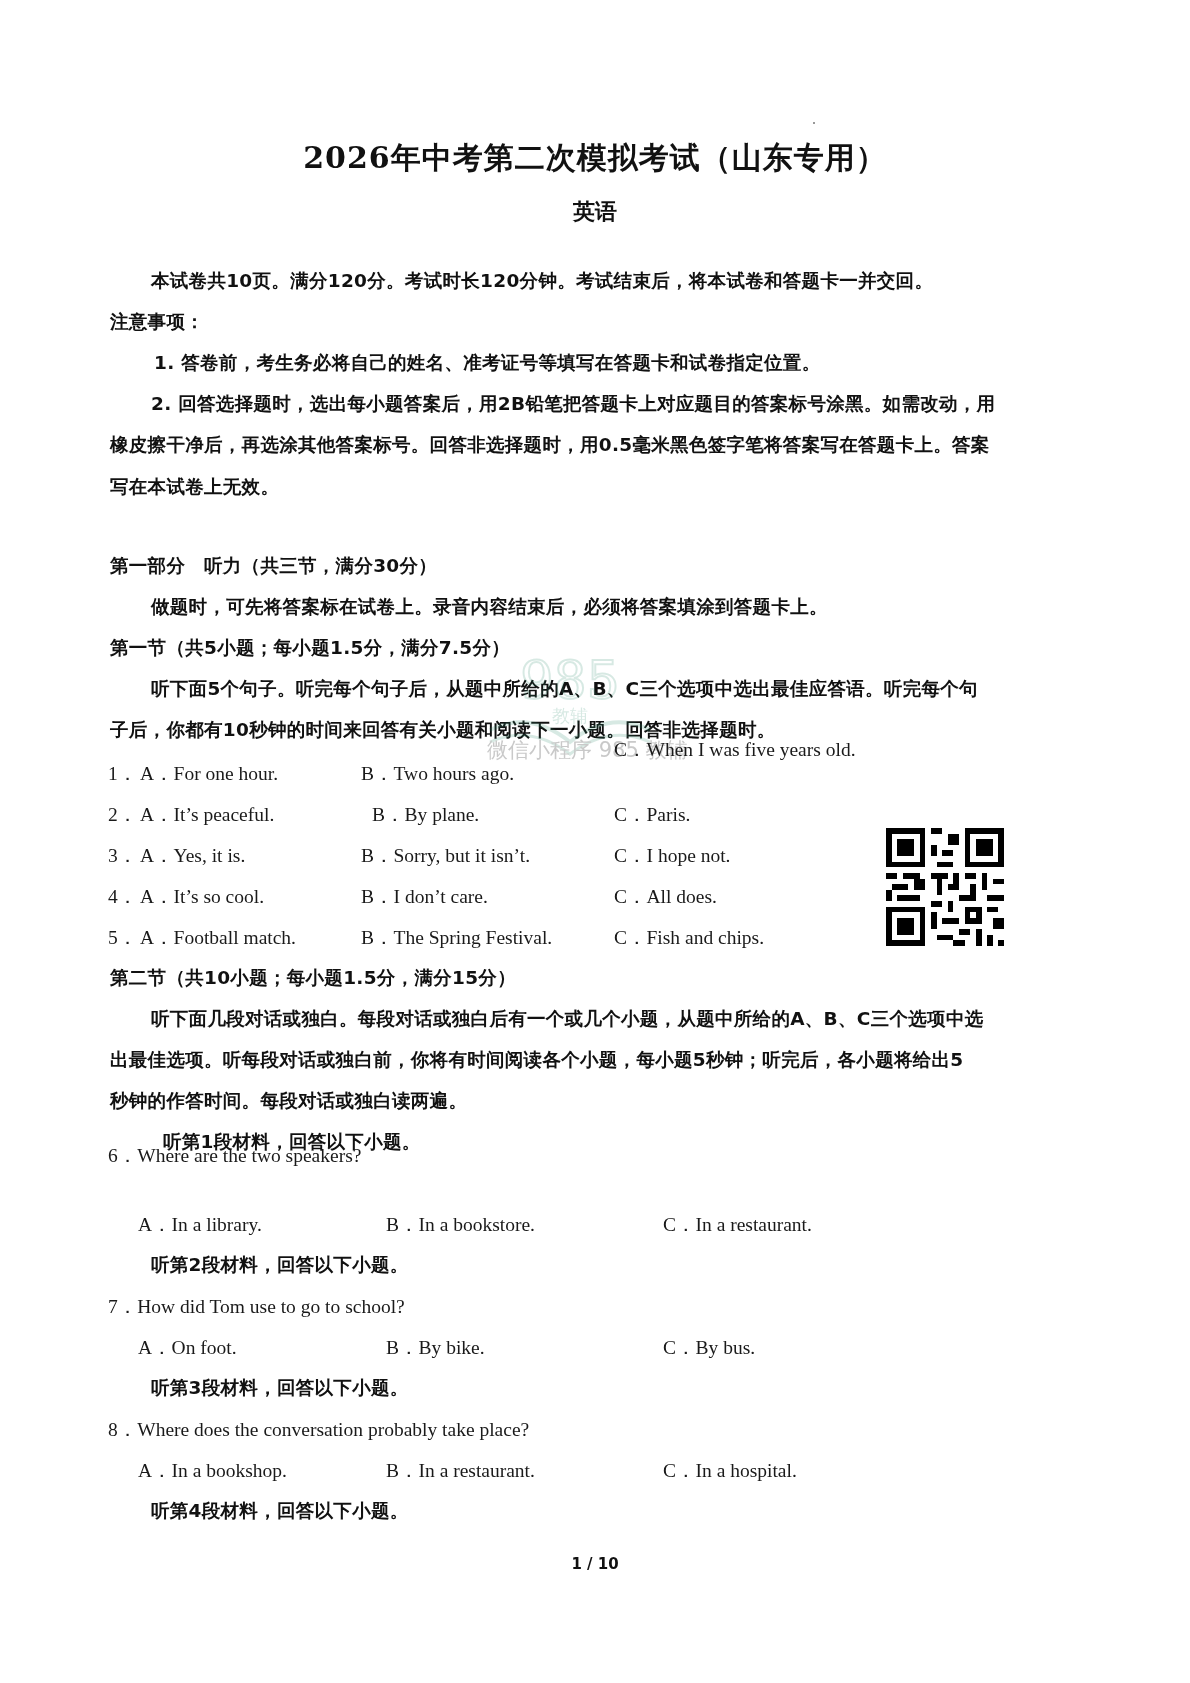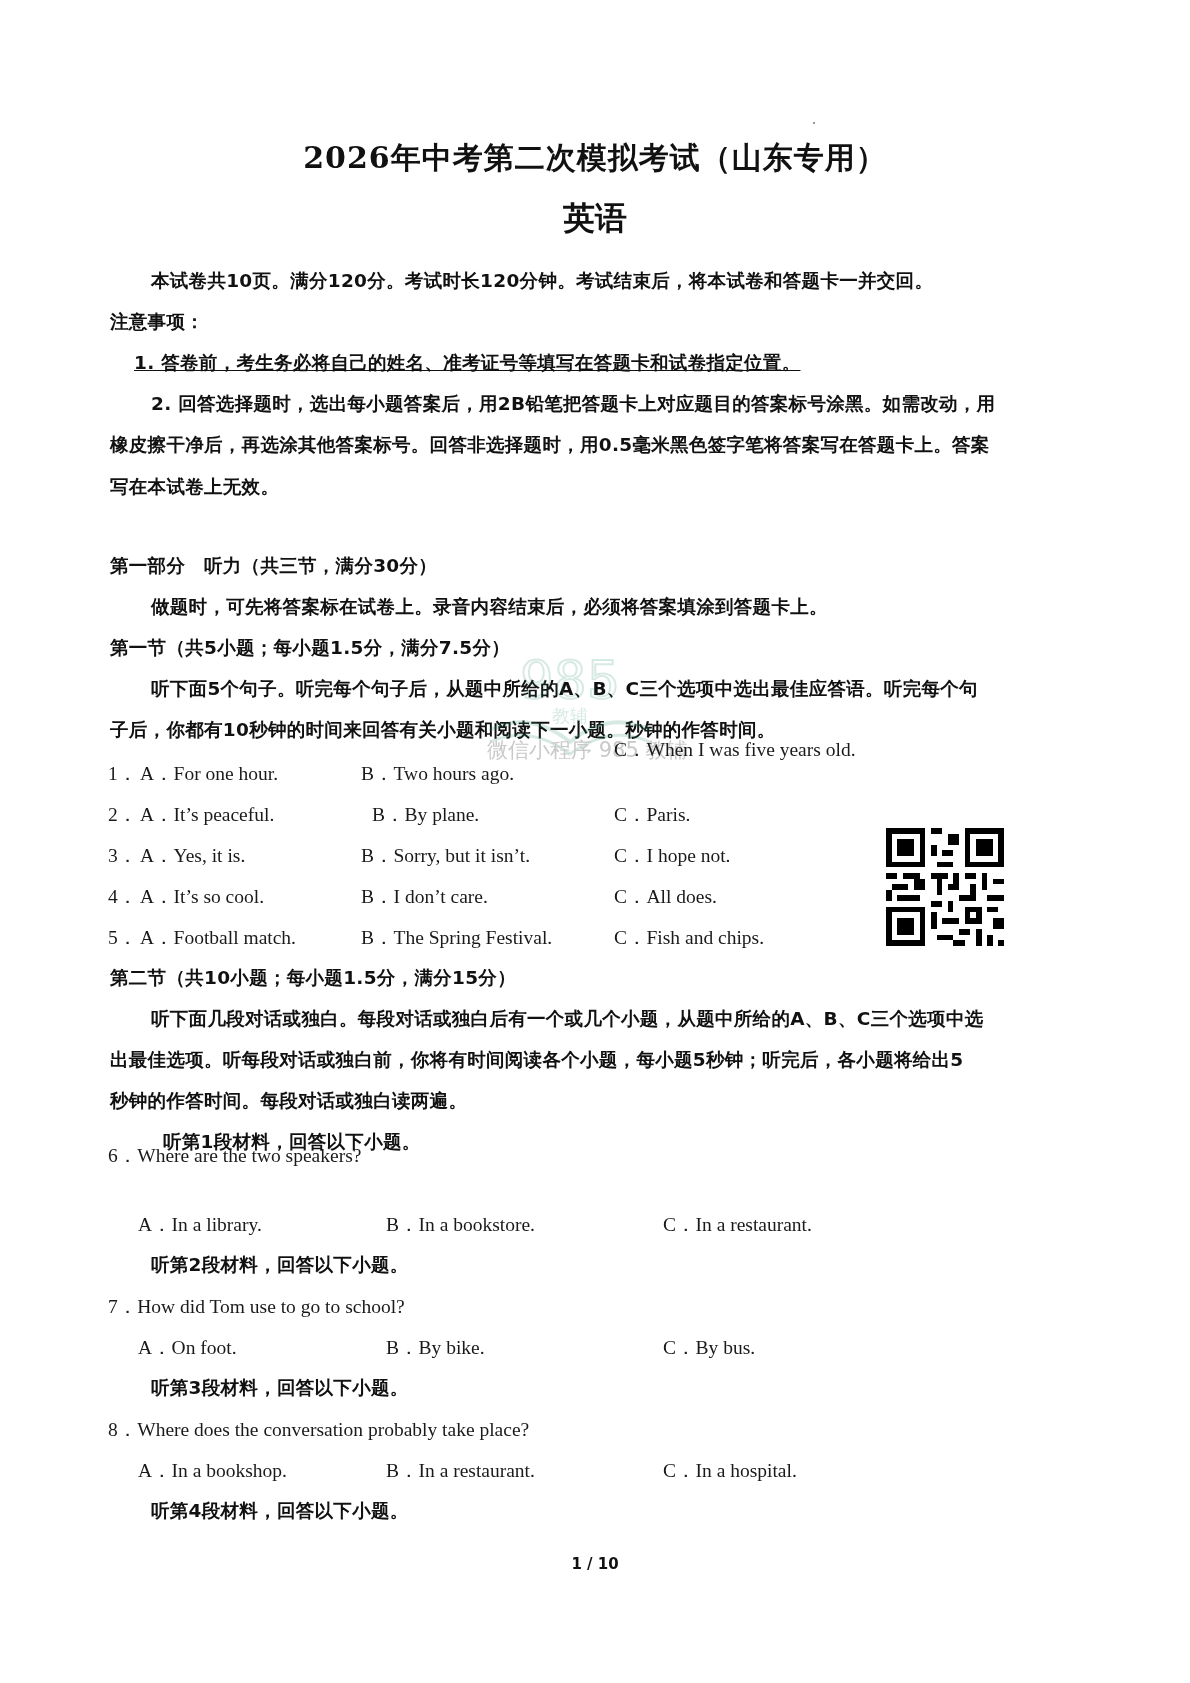--- a/index.html
+++ b/index.html
@@ -1,48 +1,48 @@
 <!DOCTYPE html>
 <html><head>
 <meta charset="utf-8">
 <style>
   html, body { margin:0; padding:0; background:#ffffff; }
   body { width:1190px; height:1683px; position:relative; overflow:hidden; color:#111; font-family:"DejaVu Serif","Liberation Serif",serif; }
   .abs { position:absolute; white-space:nowrap; }
   .title { left:0; width:1190px; text-align:center; top:138px; font-size:30px; font-weight:bold; letter-spacing:1px; }
-  .subtitle { left:0; width:1190px; text-align:center; top:197px; font-size:32px; font-weight:bold; }
+  .subtitle { left:0; width:1190px; text-align:center; top:197px; font-size:22px; font-weight:bold; }
   .cn { font-family:"DejaVu Sans","Liberation Sans",sans-serif; font-weight:bold; font-size:18.5px; letter-spacing:0.3px; }
   .opt { position:absolute; white-space:nowrap; font-family:"Liberation Serif","DejaVu Serif",serif; font-size:19.5px; color:#1a1a1a; }
   .watermark { position:absolute; left:470px; top:650px; width:200px; height:110px; opacity:0.18; pointer-events:none; }
   .wm-text { position:absolute; left:487px; top:736px; font-family:"DejaVu Sans",sans-serif; font-size:21px; color:#c9c9c9; white-space:nowrap; }
   .qr { position:absolute; left:882px; top:828px; width:126px; height:118px; }
   .pagenum { position:absolute; left:0; width:1190px; text-align:center; top:1555px; font-family:"DejaVu Sans","Liberation Sans",sans-serif; font-weight:bold; font-size:15px; }
   .dot { position:absolute; left:813px; top:122px; width:2px; height:2px; background:#999; }
 </style>
 </head>
 <body>
 
 <div class="dot"></div>
 
 <div class="abs title">2026年中考第二次模拟考试（山东专用）</div>
 <div class="abs subtitle">英语</div>
 
 <div class="abs cn" style="left:151px;top:268px;">本试卷共10页。满分120分。考试时长120分钟。考试结束后，将本试卷和答题卡一并交回。</div>
 <div class="abs cn" style="left:110px;top:309px;">注意事项：</div>
-<div class="abs cn" style="left:134px;top:350px;text-decoration:underline;">1. 答卷前，考生务必将自己的姓名、准考证号等填写在答题卡和试卷指定位置。</div>
+<div class="abs cn" style="left:154px;top:350px;">1. 答卷前，考生务必将自己的姓名、准考证号等填写在答题卡和试卷指定位置。</div>
 <div class="abs cn" style="left:151px;top:391px;">2. 回答选择题时，选出每小题答案后，用2B铅笔把答题卡上对应题目的答案标号涂黑。如需改动，用</div>
 <div class="abs cn" style="left:110px;top:432px;">橡皮擦干净后，再选涂其他答案标号。回答非选择题时，用0.5毫米黑色签字笔将答案写在答题卡上。答案</div>
 <div class="abs cn" style="left:110px;top:474px;">写在本试卷上无效。</div>
 
 <div class="abs cn" style="left:110px;top:553px;">第一部分　听力（共三节，满分30分）</div>
 <div class="abs cn" style="left:151px;top:594px;">做题时，可先将答案标在试卷上。录音内容结束后，必须将答案填涂到答题卡上。</div>
 
 <div class="abs cn" style="left:110px;top:635px;">第一节（共5小题；每小题1.5分，满分7.5分）</div>
 <div class="abs cn" style="left:151px;top:676px;">听下面5个句子。听完每个句子后，从题中所给的A、B、C三个选项中选出最佳应答语。听完每个句</div>
-<div class="abs cn" style="left:110px;top:717px;">子后，你都有10秒钟的时间来回答有关小题和阅读下一小题。秒钟的作答时间。</div>
+<div class="abs cn" style="left:110px;top:717px;">子后，你都有10秒钟的时间来回答有关小题和阅读下一小题。回答非选择题时。</div>
 
 <svg class="watermark" viewBox="0 0 200 110">
   <text x="100" y="48" text-anchor="middle" font-size="52" font-family="DejaVu Serif, serif" fill="none" stroke="#2a8a6a" stroke-width="2">985</text>
   <text x="100" y="72" text-anchor="middle" font-size="18" font-family="DejaVu Sans, sans-serif" fill="#2a8a6a">教辅</text>
   <path d="M20 80 Q60 60 100 92 Q140 60 180 80" fill="none" stroke="#2a8a6a" stroke-width="4"></path>
   <path d="M20 92 Q60 74 100 104 Q140 74 180 92" fill="none" stroke="#2a8a6a" stroke-width="3"></path>
 </svg>
 <div class="wm-text">微信小程序 985 教辅</div>
 
 <div>

